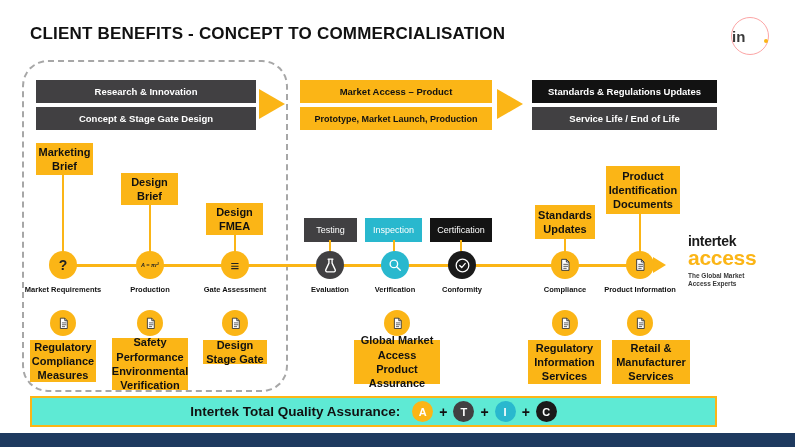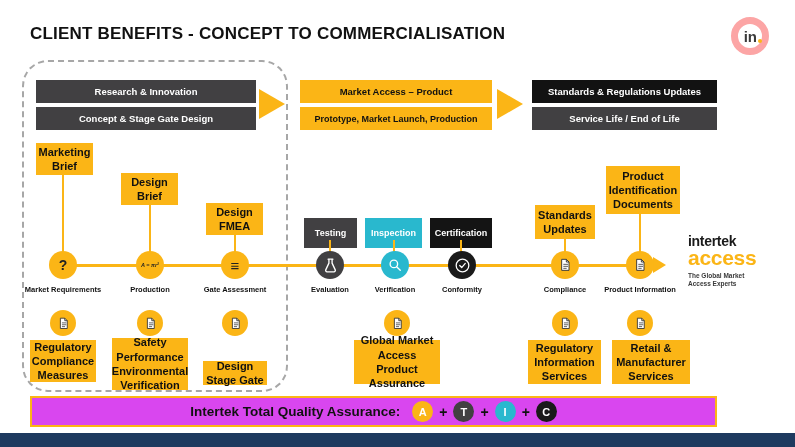--- a/index.html
+++ b/index.html
@@ -6,22 +6,22 @@
   html,body { background:#e8e8e8; }
   body { font-family:"Liberation Sans", sans-serif; }
   #slide {
     position:relative; width:795px; height:447px; background:#ffffff;
     overflow:hidden; margin:0 auto;
   }
   .abs { position:absolute; }
 
   .page-title { font-size:17px; font-weight:800; color:#111; letter-spacing:.2px; }
 
-  .logo-ring { width:38px; height:38px; border:7px solid #fca5a5; border-radius:50%;
-    display:flex; align-items:center; justify-content:flex-end; }
+  .logo-ring { width:38px; height:38px; border:1px solid #fca5a5; border-radius:50%;
+    display:flex; align-items:center; justify-content:space-between; }
   .logo-in { font-size:15px; font-weight:800; color:#3a3a3a; }
   .logo-dot { width:4px; height:4px; background:#FBB516; border-radius:50%; margin:10px 0 0 1px; }
 
   .dashed-frame { border:2px dashed #a7a7a7; border-radius:26px; }
 
   .bn { height:23px; display:flex; align-items:center; justify-content:center;
     font-weight:bold; font-size:9.5px; text-align:left; }
   .bn-dark  { background:#414042; color:#fff; }
   .bn-black { background:#121212; color:#fff; }
   .bn-yellow{ background:#FBB516; color:#111; }
@@ -44,33 +44,33 @@
   .c-yellow { background:#FBB516; color:#222; }
   .c-dark   { background:#414042; color:#fff; }
   .c-cyan   { background:#29B8CE; color:#fff; }
   .c-black  { background:#1A1A1A; color:#fff; }
   .glyph-q  { font-size:14px; font-weight:800; }
   .glyph-f  { font-size:5.5px; font-style:italic; font-weight:bold; }
   .glyph-l  { font-size:15px; font-weight:800; }
 
   .mlabel { width:100px; text-align:center; font-size:7.5px; font-weight:bold; color:#111; }
 
-  .tag { height:30px; display:flex; align-items:center; justify-content:center;
-    font-size:9px; font-weight:bold; color:#fff; }
+  .tag { height:24px; display:flex; align-items:center; justify-content:center;
+    font-size:9px; font-weight:normal; color:#fff; }
   .tag-dark { background:#414042; } .tag-cyan { background:#29B8CE; } .tag-black { background:#141414; }
 
   .doc-circle { width:26px; height:26px; border-radius:50%; background:#FBB516;
     display:flex; align-items:center; justify-content:center; z-index:2; }
 
   .access-brand { font-size:14px; font-weight:800; color:#1a1a1a; letter-spacing:-.3px; }
   .access-product { font-size:21px; font-weight:800; color:#FBB516; margin-top:-3px; letter-spacing:-.3px; }
   .access-tagline { font-size:6.5px; font-weight:bold; color:#3a3a3a; width:78px; line-height:1.3; margin-top:2px; }
 
   .tqa-bar { left:30px; top:396px; width:687px; height:31px; border:2px solid #FBB516;
-    background:#d946ef; display:flex; align-items:center; justify-content:center; gap:6px; }
+    background:#5eead4; display:flex; align-items:center; justify-content:center; gap:6px; }
   .tqa-label { font-size:13.5px; font-weight:800; color:#111; margin-right:6px; }
   .atic { width:21px; height:21px; border-radius:50%; color:#fff; font-weight:800; font-size:11px;
     display:flex; align-items:center; justify-content:center; }
   .atic-a { background:#FBB516; } .atic-t { background:#414042; }
   .atic-i { background:#29B8CE; } .atic-c { background:#1A1A1A; }
   .plus { font-size:14px; font-weight:800; color:#111; }
 
   .footer-bar { left:0; top:433px; width:795px; height:14px; background:#1E3A5F; }
 </style>
 </head>
@@ -222,21 +222,21 @@
   <div class="abs doc-circle" style="left:627px; top:310px;">
     <svg width="15" height="15" viewBox="0 0 24 24">
         <path d="M7 3.5h7l4 4V20H7z" fill="#fff" stroke="#333" stroke-width="1.4"></path>
         <path d="M14 3.5v4h4" fill="none" stroke="#333" stroke-width="1.4"></path>
         <path d="M9.5 11h7M9.5 14h7M9.5 17h5" stroke="#333" stroke-width="1.2"></path>
       </svg>
   </div>
 
   <div class="abs ybox" style="left:30px;  top:340px; width:66px; height:42px;">Regulatory Compliance Measures</div>
   <div class="abs ybox" style="left:112px; top:338px; width:76px; height:52px;">Safety Performance Environmental Verification</div>
-  <div class="abs ybox" style="left:203px; top:340px; width:64px; height:24px;margin-top:21px;">Design Stage Gate</div>
+  <div class="abs ybox" style="left:203px; top:340px; width:64px; height:24px;">Design Stage Gate</div>
   <div class="abs ybox" style="left:354px; top:340px; width:86px; height:44px;">Global Market Access Product Assurance</div>
   <div class="abs ybox" style="left:528px; top:340px; width:73px; height:44px;">Regulatory Information Services</div>
   <div class="abs ybox" style="left:612px; top:340px; width:78px; height:44px;">Retail &amp; Manufacturer Services</div>
 
   <div class="abs tqa-bar">
     <span class="tqa-label">Intertek Total Quality Assurance:</span>
     <span class="atic atic-a">A</span>
     <span class="plus">+</span>
     <span class="atic atic-t">T</span>
     <span class="plus">+</span>

